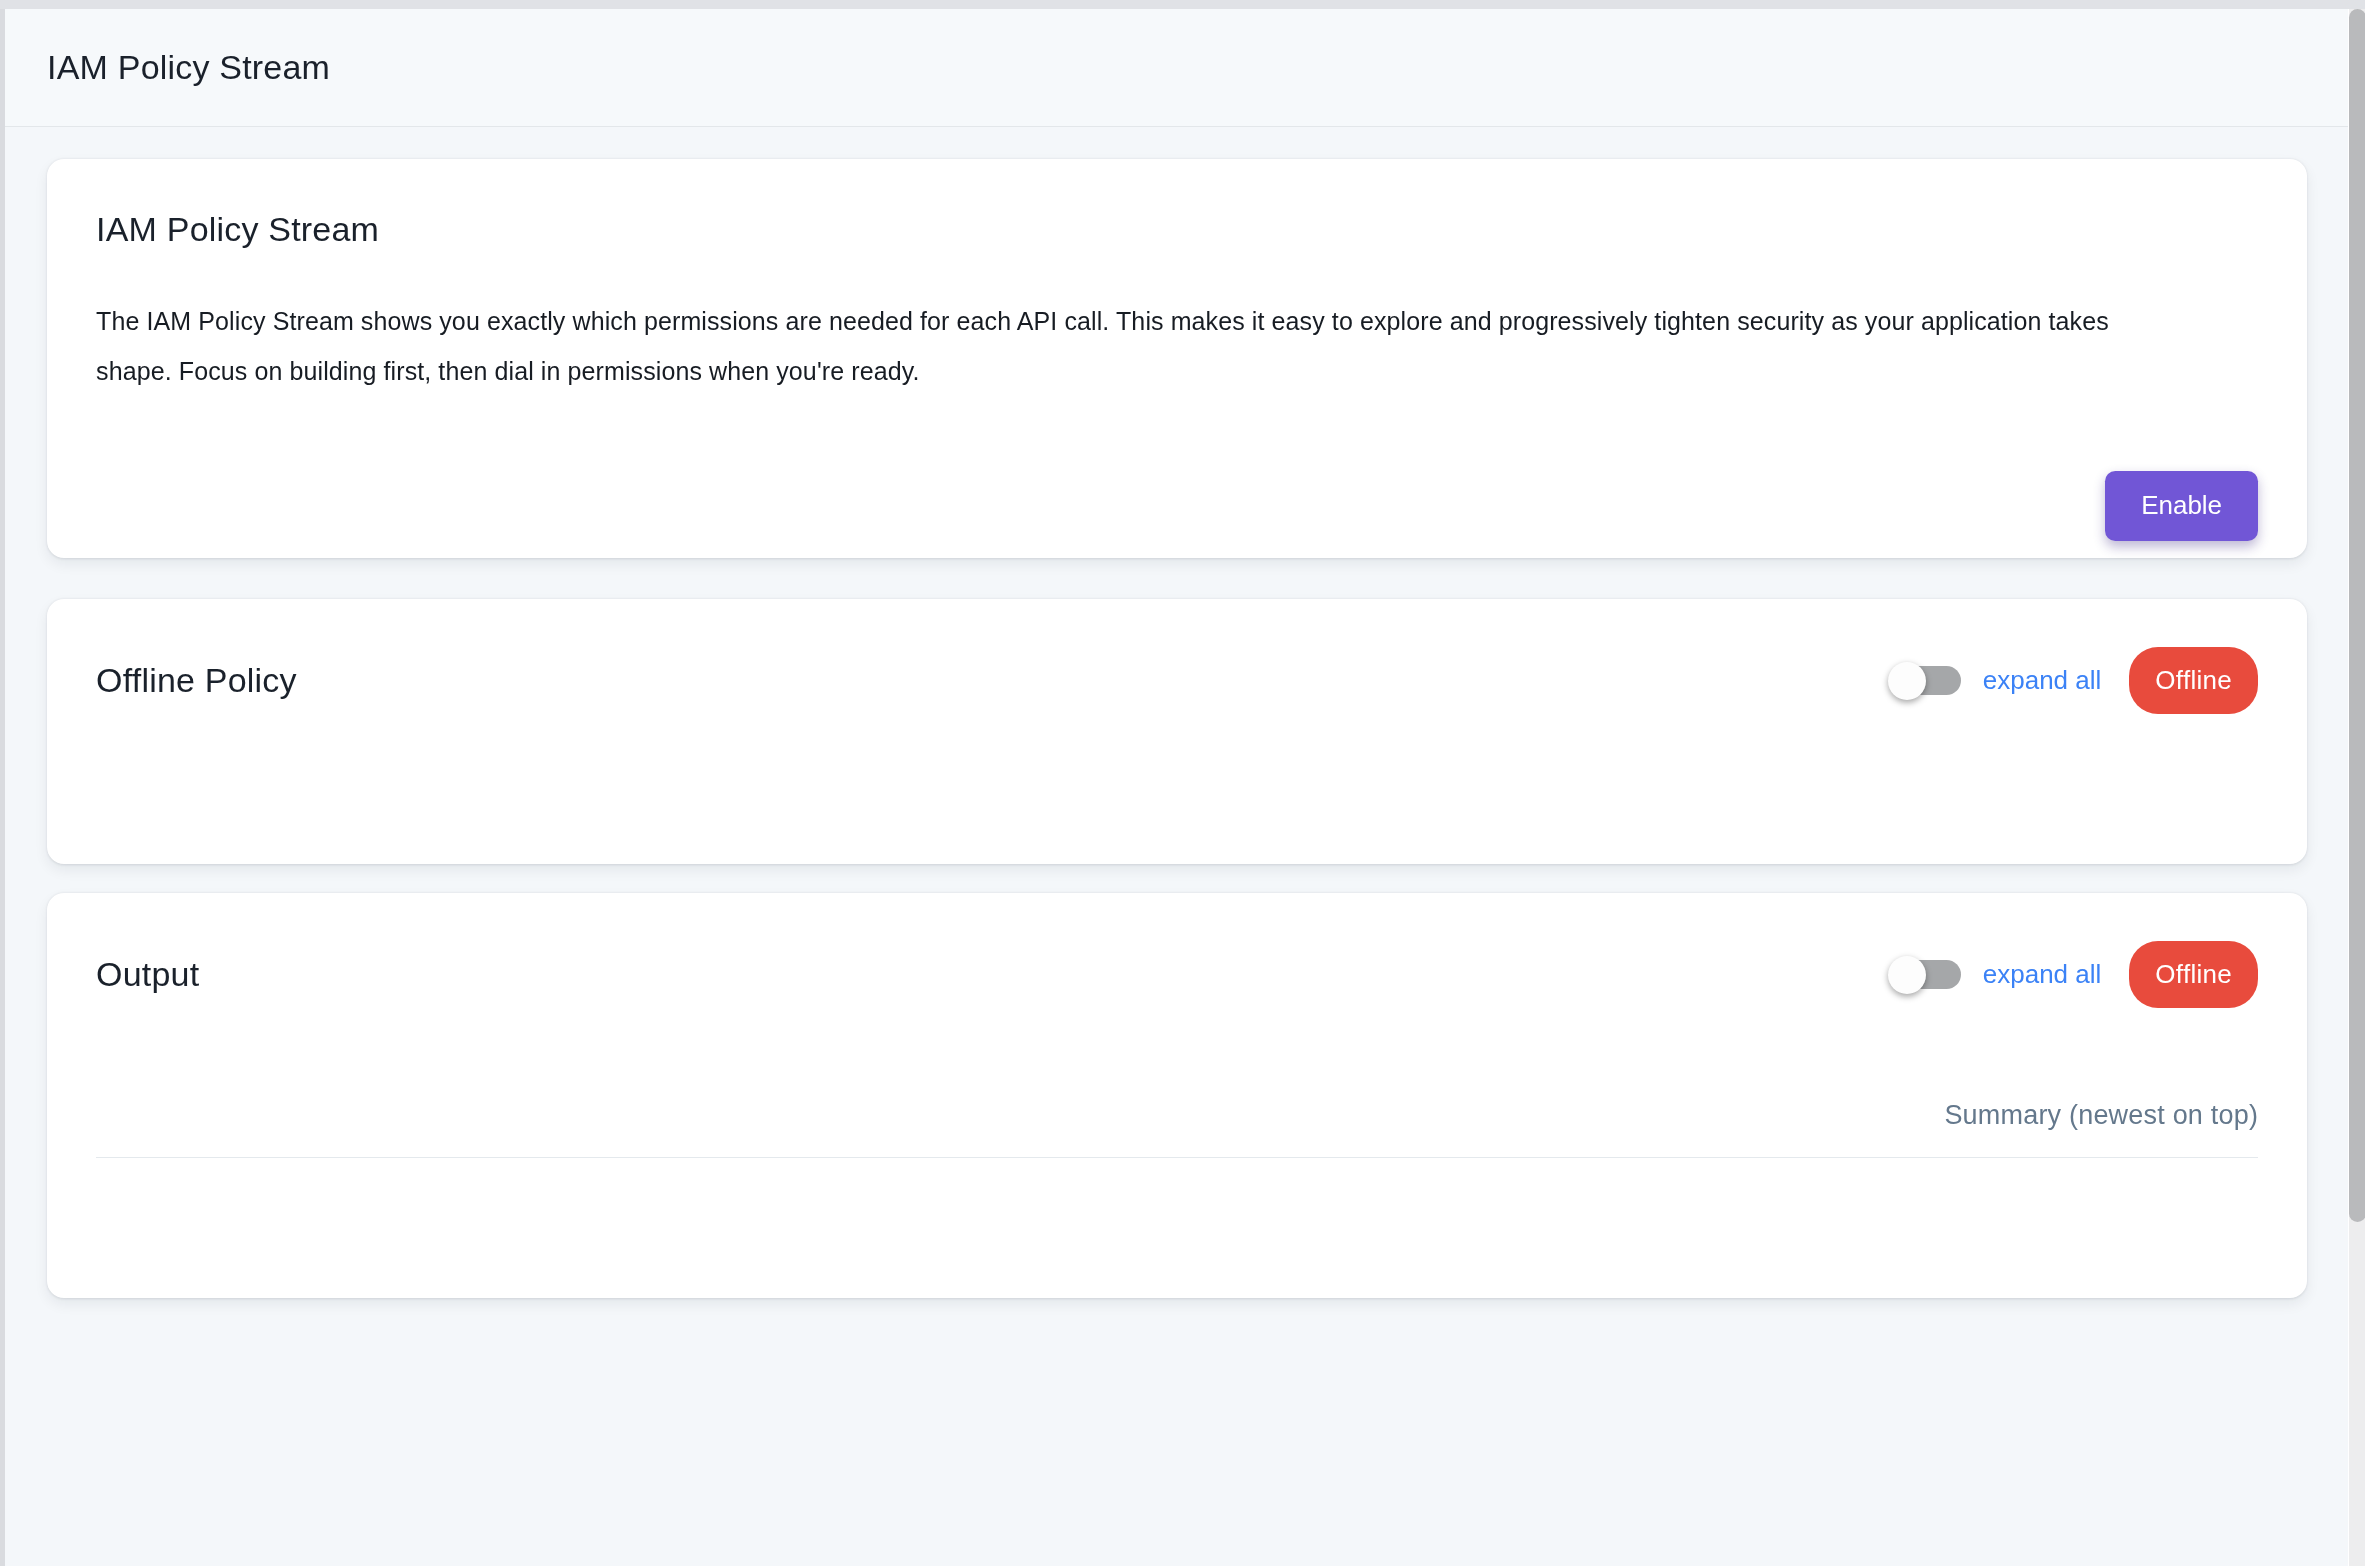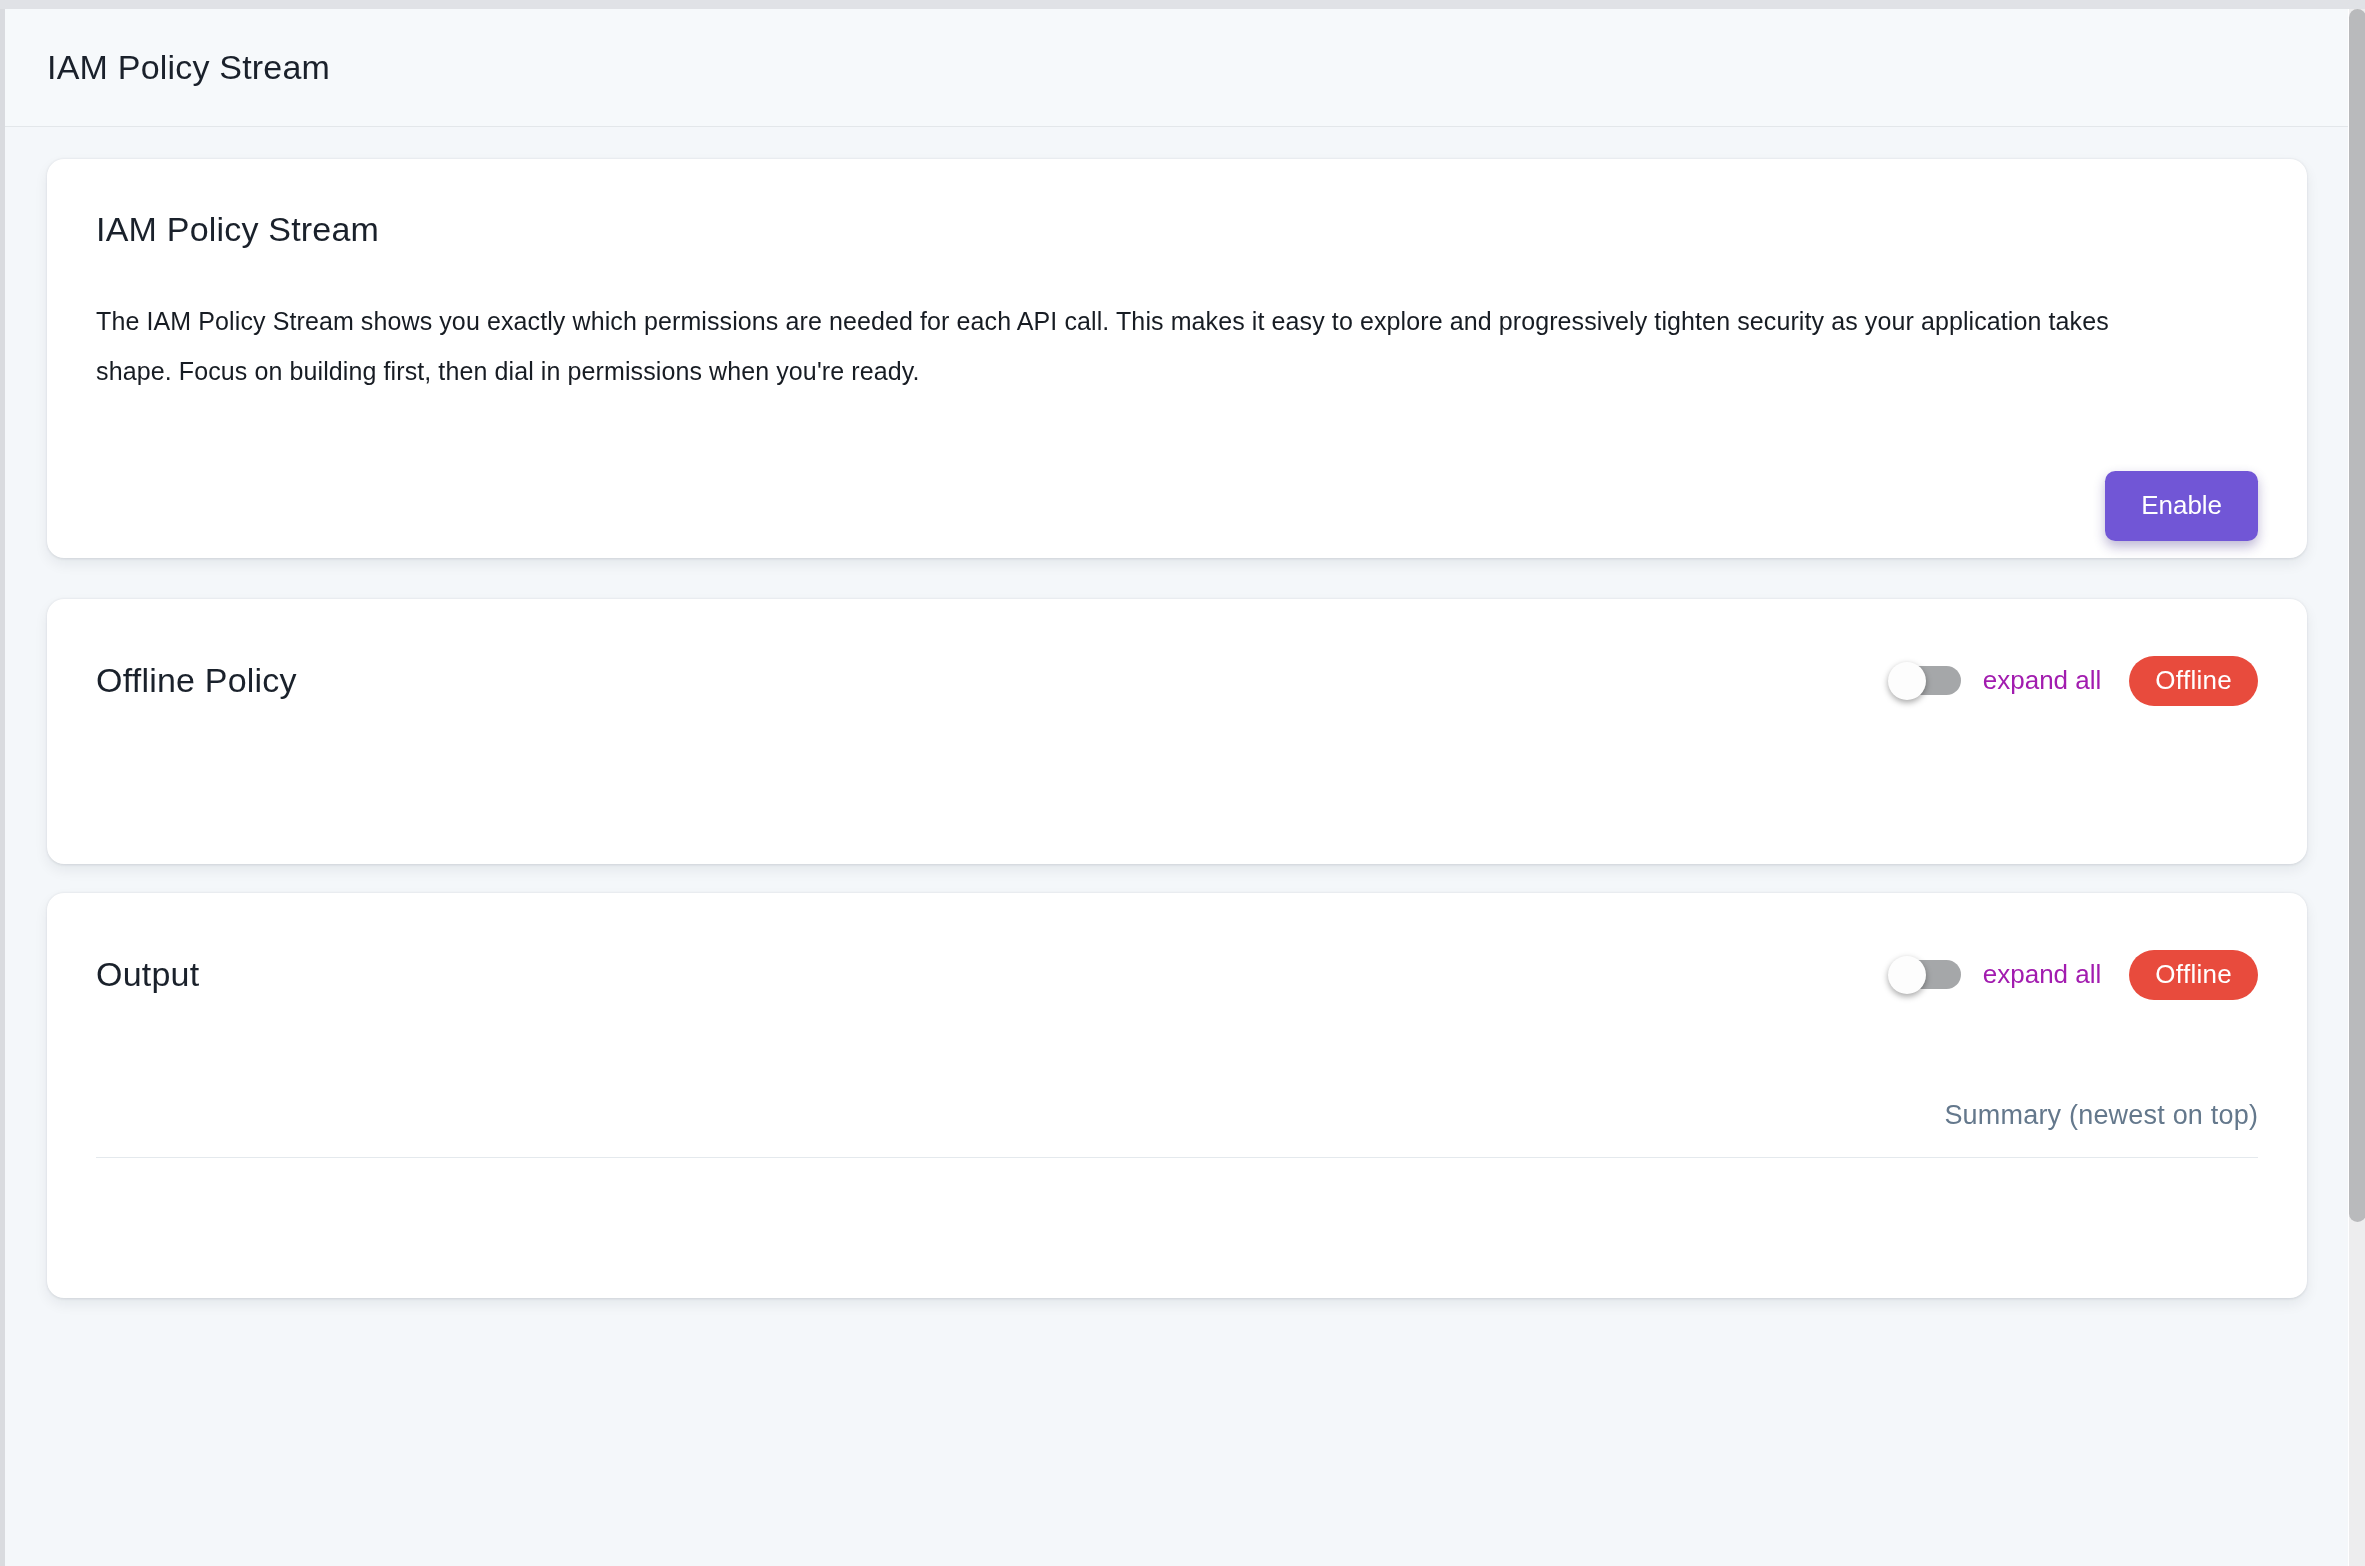--- a/index.html
+++ b/index.html
@@ -38,23 +38,23 @@
 
   .card-summary { height:265px; padding:47px 49px 0; margin-bottom:29px; }
   .card-output  { height:405px; padding:47px 49px 0;text-align:right; }
 
   .card-row { display:flex; align-items:center; justify-content:space-between; height:70px; }
   .controls { display:flex; align-items:center; }
 
   .toggle { position:relative; width:72px; height:29px; background:#a5a7a9; border-radius:14.5px; margin-right:22px; cursor:pointer; }
   .toggle-knob { position:absolute; left:-0.9px; top:-4.3px; width:38px; height:38px; background:#fdfdfd; border-radius:50%;
                  box-shadow:0 2.6px 6px rgba(0,0,0,.35); }
-  .toggle-label { font-size:26px; color:#a21caf; margin-right:28px; }
+  .toggle-label { font-size:26px; color:#3b82f6; margin-right:28px; }
 
-  .badge { display:inline-flex; align-items:center; justify-content:center; height:50px; min-width:120px; padding:0 26px;
+  .badge { display:inline-flex; align-items:center; justify-content:center; height:67px; min-width:120px; padding:0 26px;
            border-radius:29px; background:var(--status-offline,#e84b3d); color:#ffffff; font-size:26px; letter-spacing:0.3px; }
 
   .requests { margin-top:90px; }
   .requests-heading { padding-left:31px; font-size:27px; color:var(--requests-heading,#64788c); letter-spacing:0.2px; }
   .requests-divider { margin-top:26px; height:1.7px; background:#e4e9ed; }
   .requests-empty { padding:20.5px 0 0 31px; font-size:25px; color:#14181d; }
 </style>
 </head>
 <body>
 

